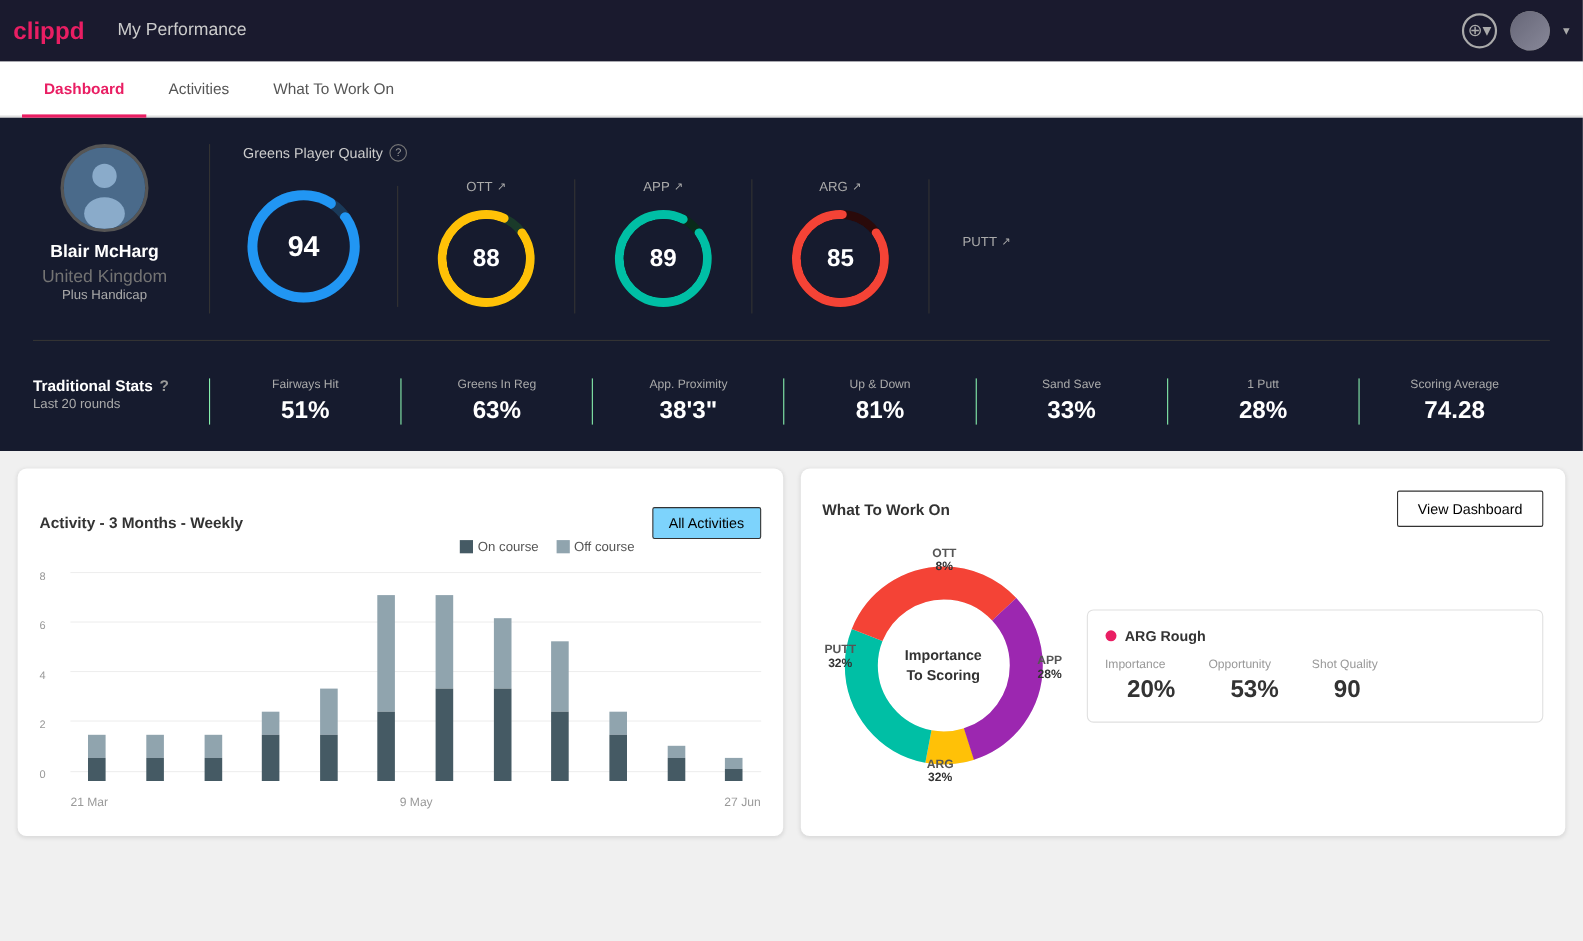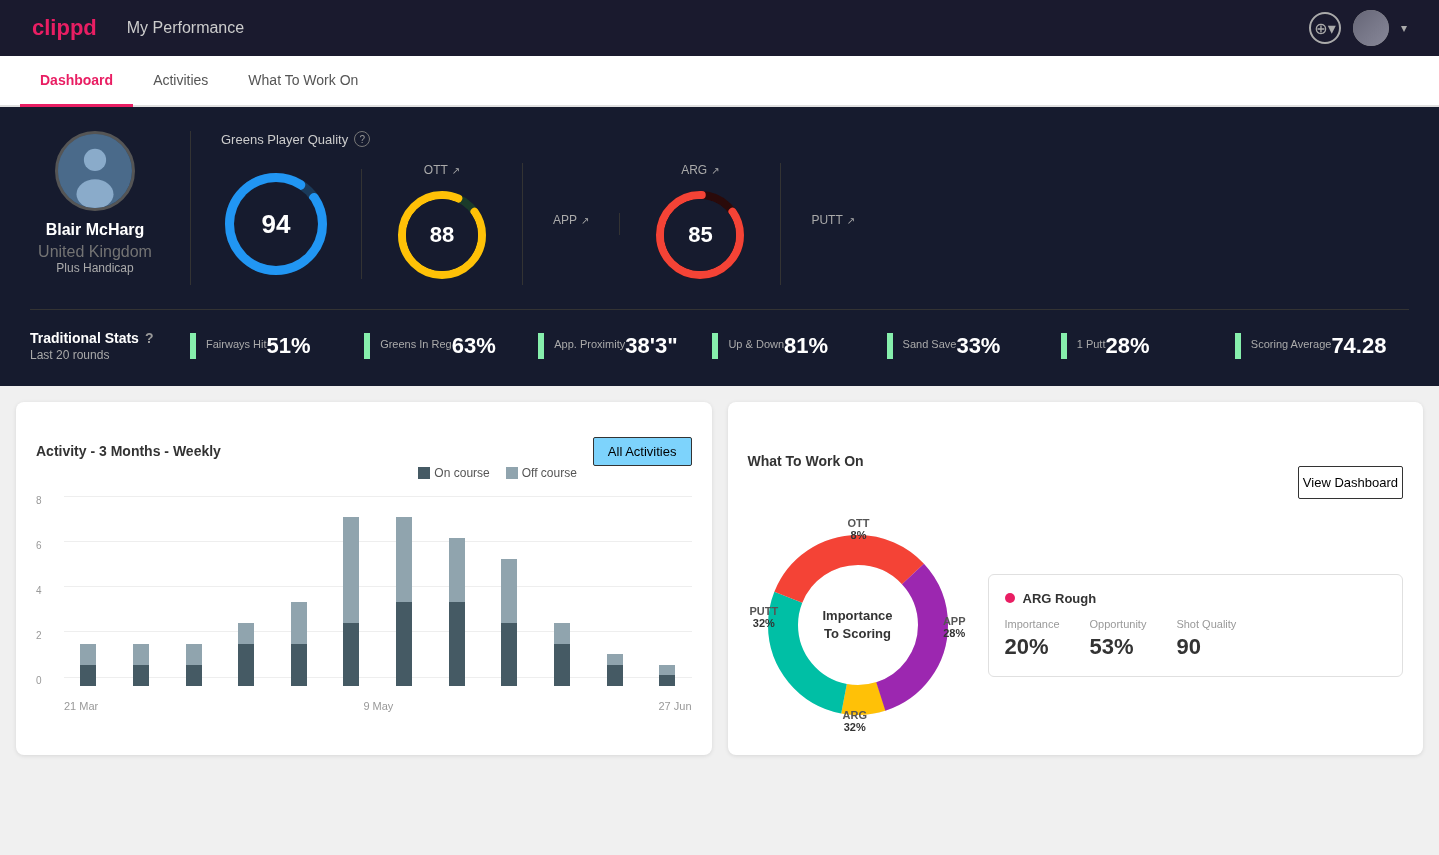--- a/index.html
+++ b/index.html
@@ -3,21 +3,21 @@
   <meta charset="utf-8">
   <style>
     * { box-sizing: border-box; margin: 0; padding: 0; }
     body { font-family: -apple-system, BlinkMacSystemFont, 'Segoe UI', sans-serif; background: #f0f0f0; }
 
     
     .header {
       background: #1a1a2e;
       display: flex;
       align-items: center;
-      padding: 0 32px;
+      padding: 0 12px;
       height: 56px;
     }
     .logo {
       color: #e91e63;
       font-size: 22px;
       font-weight: bold;
       margin-right: 30px;
     }
     .header-title {
       color: #ccc;
@@ -182,24 +182,25 @@
       display: flex; align-items: center; gap: 6px;
     }
     .trad-label-sub {
       color: #aaa;
       font-size: 12px;
       margin-top: 2px;
     }
     .trad-stat {
       flex: 1;
       display: flex;
-      flex-direction: row;
-      align-items: center;
-      border-left: 6px solid #86efac;
+      flex-direction: column;
+      align-items: center;
+      border-left: 1px solid #86efac;
       padding: 0 10px;
+      margin-top: 14px;
     }
     .trad-stat-label {
       color: #aaa;
       font-size: 11px;
       margin-bottom: 4px;
       text-align: center;
     }
     .trad-stat-value {
       color: #fff;
       font-size: 22px;
@@ -294,29 +295,29 @@
     }
     .detail-metric-label {
       font-size: 11px;
       color: #999;
       margin-bottom: 4px;
     }
     .detail-metric-value {
       font-size: 22px;
       font-weight: 700;
       color: #333;
+      margin-left: 20px;
     }
     .view-dashboard-btn {
       border: 1px solid #333;
       background: #fff;
-      padding: 8px 4px;
+      padding: 8px 18px;
       font-size: 13px;
       cursor: pointer;
       border-radius: 2px;
-      margin-top: 44px;
     }
   </style>
 </head>
 <body>
 
 <div class="header">
   <div class="logo">clippd</div>
   <div class="header-title">My Performance</div>
   <div class="header-actions">
     <button class="add-btn">
@@ -383,20 +384,28 @@
             </svg>
             <div class="circle-value" style="font-size:22px;">88</div>
           </div>
         </div>
 
         <div class="circle-item">
           <div class="circle-label">
             <span>APP</span>
             <span class="trend-up">↗</span>
           </div>
+          <div style="position:relative; width:100px; height:100px;">
+            <svg width="100" height="100" viewBox="0 0 100 100">
+              <circle cx="50" cy="50" r="40" fill="none" stroke="#0a2a1a" stroke-width="8"></circle>
+              <circle cx="50" cy="50" r="40" fill="none" stroke="#00bfa5" stroke-width="8" stroke-dasharray="232 19" stroke-dashoffset="25" stroke-linecap="round"></circle>
+              <circle cx="50" cy="50" r="36" fill="#161b2e"></circle>
+            </svg>
+            <div class="circle-value" style="font-size:22px;">89</div>
+          </div>
         </div>
 
         <div class="circle-item">
           <div class="circle-label">
             <span>ARG</span>
             <span class="trend-up">↗</span>
           </div>
           <div style="position:relative; width:100px; height:100px;">
             <svg width="100" height="100" viewBox="0 0 100 100">
               <circle cx="50" cy="50" r="40" fill="none" stroke="#2a0a0a" stroke-width="8"></circle>

